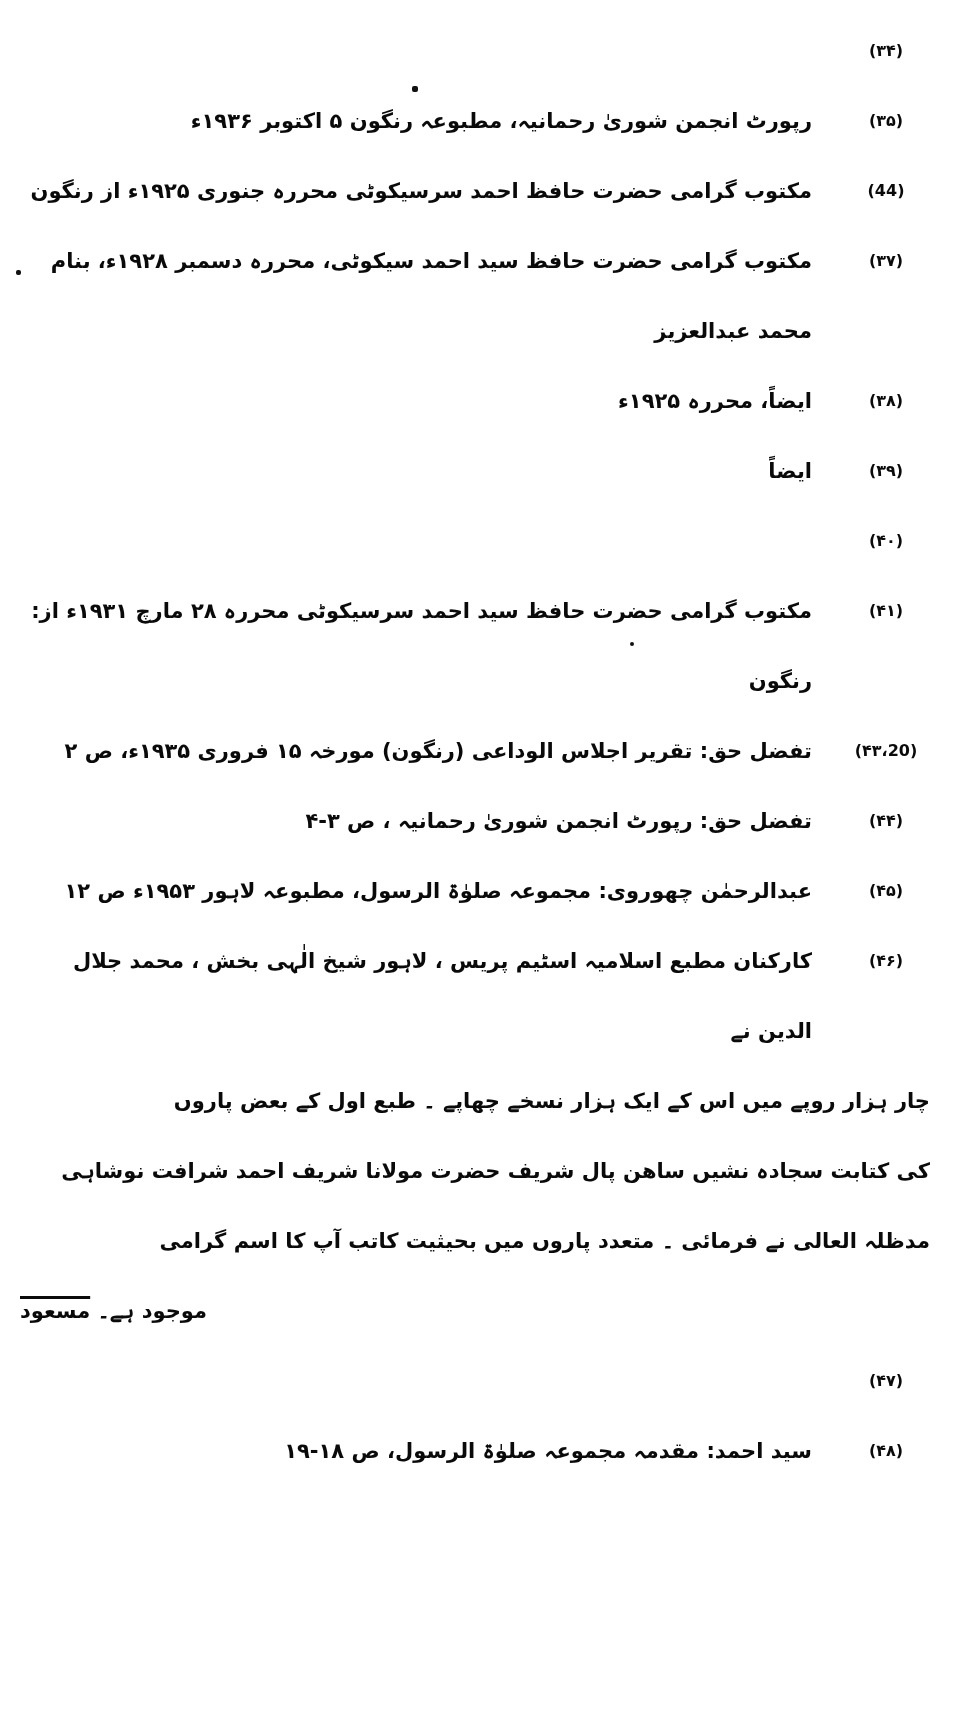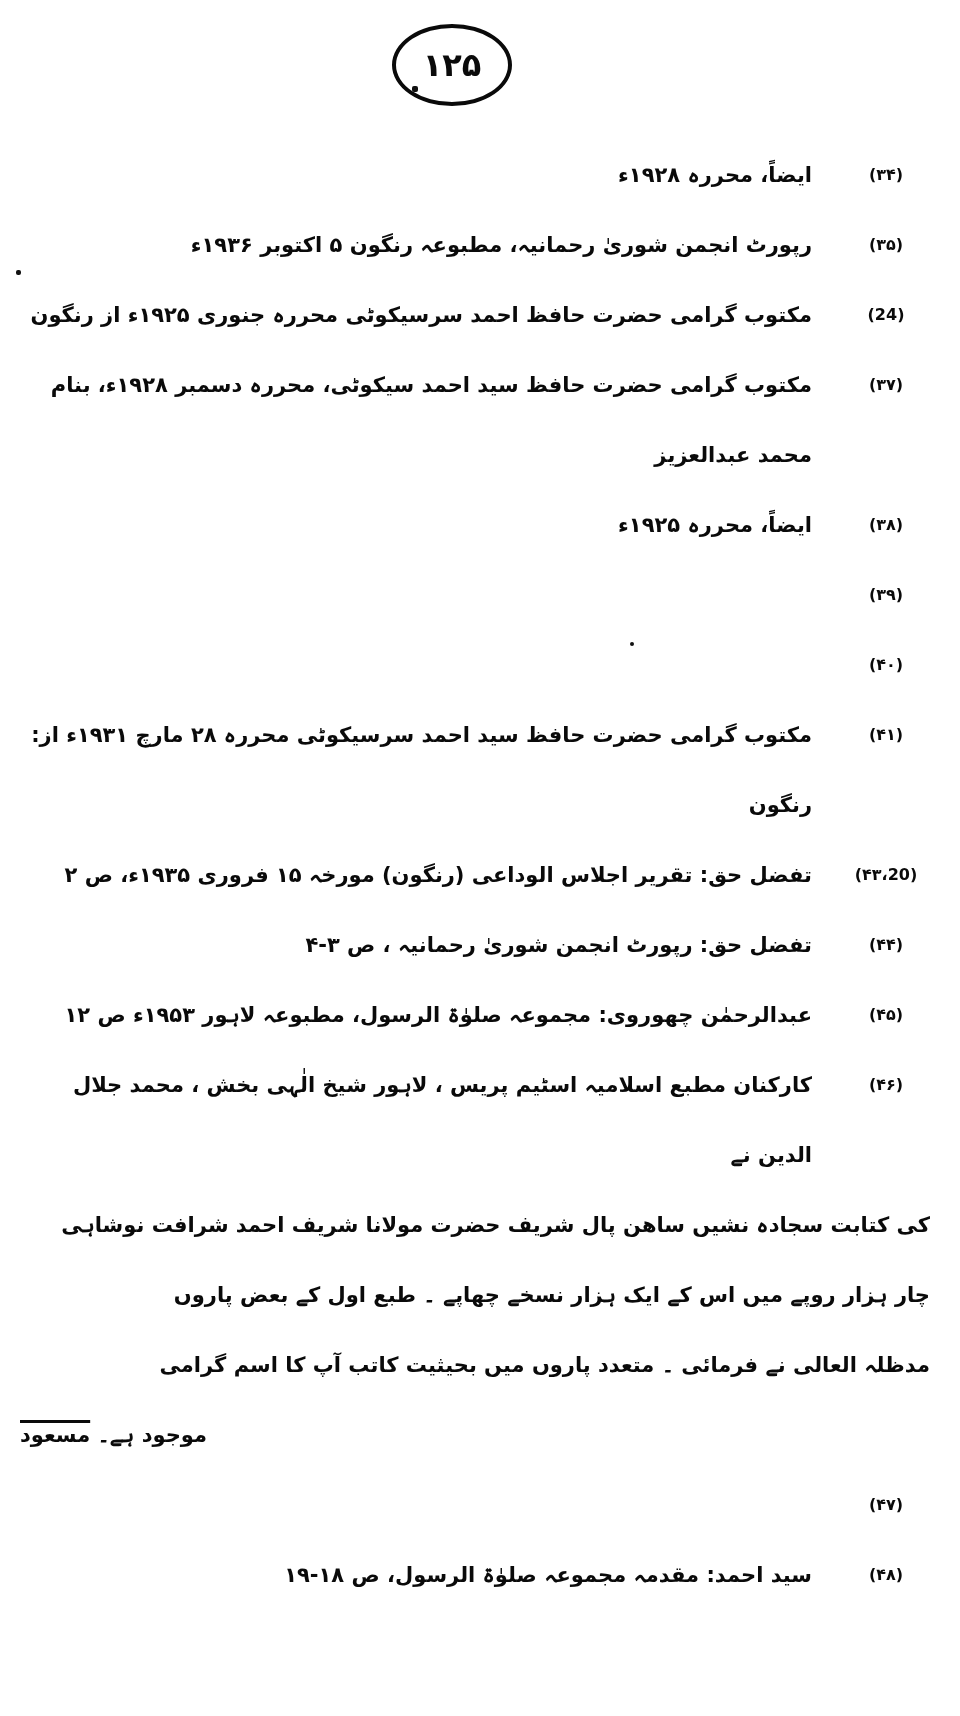--- a/index.html
+++ b/index.html
@@ -65,46 +65,40 @@
     width:6px;height:6px;
     background:#111;
     border-radius:2px;
   }
 </style>
 </head>
 <body>
 
 <div class="page">
 
-  <div class="badge">
-    <span>۱۲۵</span>
-  </div>
 
   <span class="artifact-dot" style="left:412px;top:86px;"></span>
   <span class="artifact-dot" style="left:16px;top:270px;width:5px;height:5px;"></span>
   <span class="artifact-dot" style="left:630px;top:642px;width:4px;height:4px;"></span>
 
   <div class="refs">
 
     <div class="entry">
       <div class="num">(۳۴)</div>
-      <div class="txt">
-          <div class="ln">ایضاً، محررہ ۱۹۲۸ء</div>
-        </div>
     </div>
 
     <div class="entry">
       <div class="num">(۳۵)</div>
       <div class="txt">
         <div class="ln">رپورٹ انجمن شوریٰ رحمانیہ، مطبوعہ رنگون ۵ اکتوبر ۱۹۳۶ء</div>
       </div>
     </div>
 
     <div class="entry">
-      <div class="num">(24)</div>
+      <div class="num">(44)</div>
       <div class="txt">
           <div class="ln">مکتوب گرامی حضرت حافظ احمد سرسیکوٹی محررہ جنوری ۱۹۲۵ء از رنگون</div>
         </div>
     </div>
 
     <div class="entry">
       <div class="num">(۳۷)</div>
       <div class="txt">
           <div class="ln">مکتوب گرامی حضرت حافظ سید احمد سیکوٹی، محررہ دسمبر ۱۹۲۸ء، بنام محمد عبدالعزیز</div>
         </div>
@@ -112,20 +106,23 @@
 
     <div class="entry">
       <div class="num">(۳۸)</div>
       <div class="txt">
           <div class="ln">ایضاً، محررہ ۱۹۲۵ء</div>
         </div>
     </div>
 
     <div class="entry">
       <div class="num">(۳۹)</div>
+      <div class="txt">
+          <div class="ln">ایضاً</div>
+        </div>
     </div>
 
     <div class="entry">
       <div class="num">(۴۰)</div>
       <div class="txt">
           <div class="ln"></div>
         </div>
     </div>
 
     <div class="entry">
@@ -156,22 +153,22 @@
         </div>
     </div>
 
     <div>
       <div class="entry">
         <div class="num">(۴۶)</div>
         <div class="txt">
             <div class="ln">کارکنان مطبع اسلامیہ اسٹیم پریس ، لاہور شیخ الٰہی بخش ، محمد جلال الدین نے</div>
           </div>
       </div>
+      <div class="fullline">چار ہزار روپے میں اس کے ایک ہزار نسخے چھاپے ۔ طبع اول کے بعض پاروں</div>
       <div class="fullline">کی کتابت سجادہ نشیں ساھن پال شریف حضرت مولانا شریف احمد شرافت نوشاہی</div>
-      <div class="fullline">چار ہزار روپے میں اس کے ایک ہزار نسخے چھاپے ۔ طبع اول کے بعض پاروں</div>
       <div class="fullline">مدظلہ العالی نے فرمائی ۔ متعدد پاروں میں بحیثیت کاتب آپ کا اسم گرامی</div>
       <div class="lastline">
         <span>موجود ہے۔</span>
         <span class="overlined">مسعود</span>
       </div>
     </div>
 
     <div class="entry">
       <div class="num">(۴۷)</div>
     </div>

